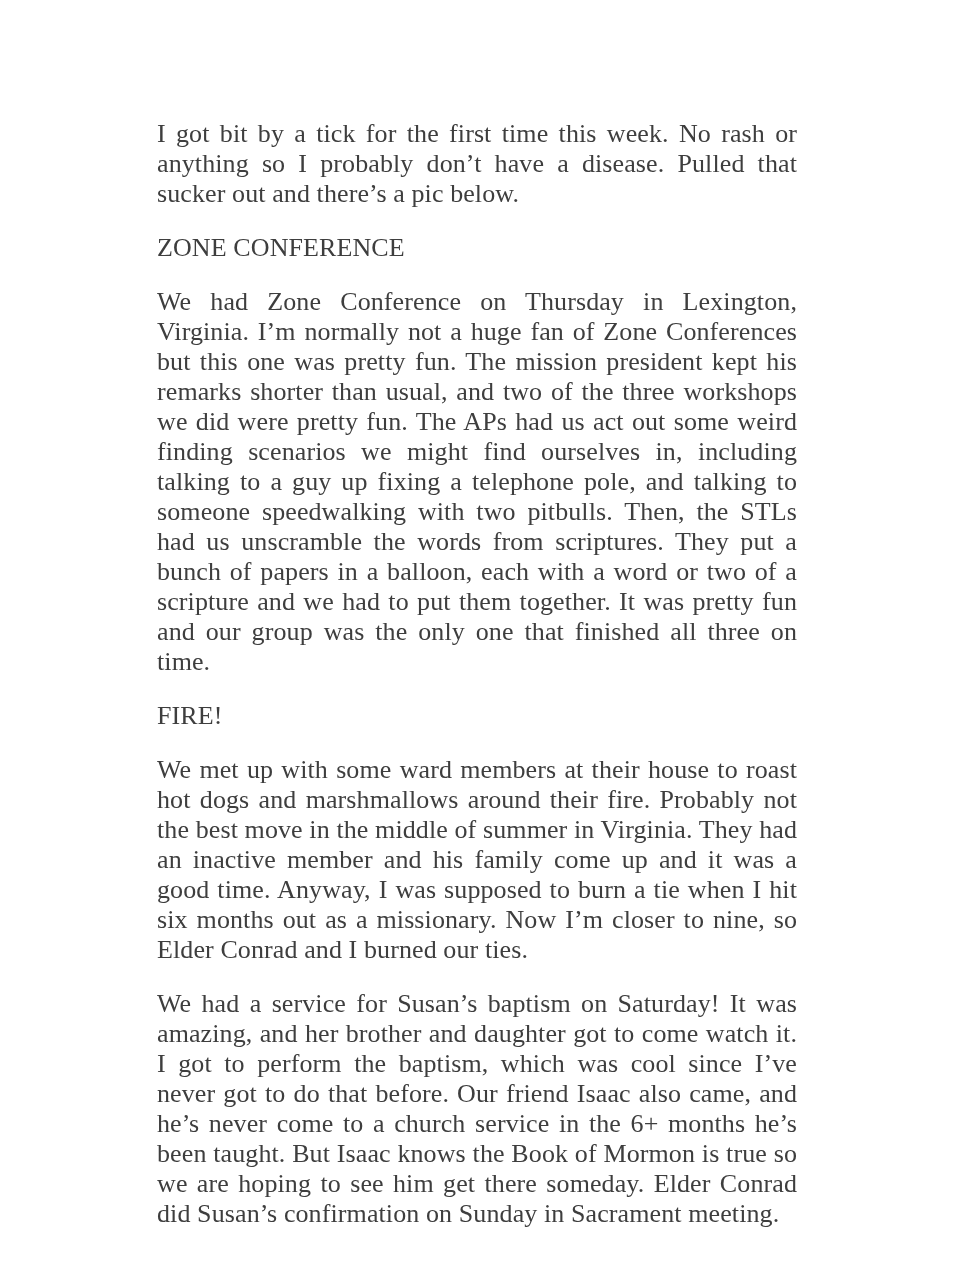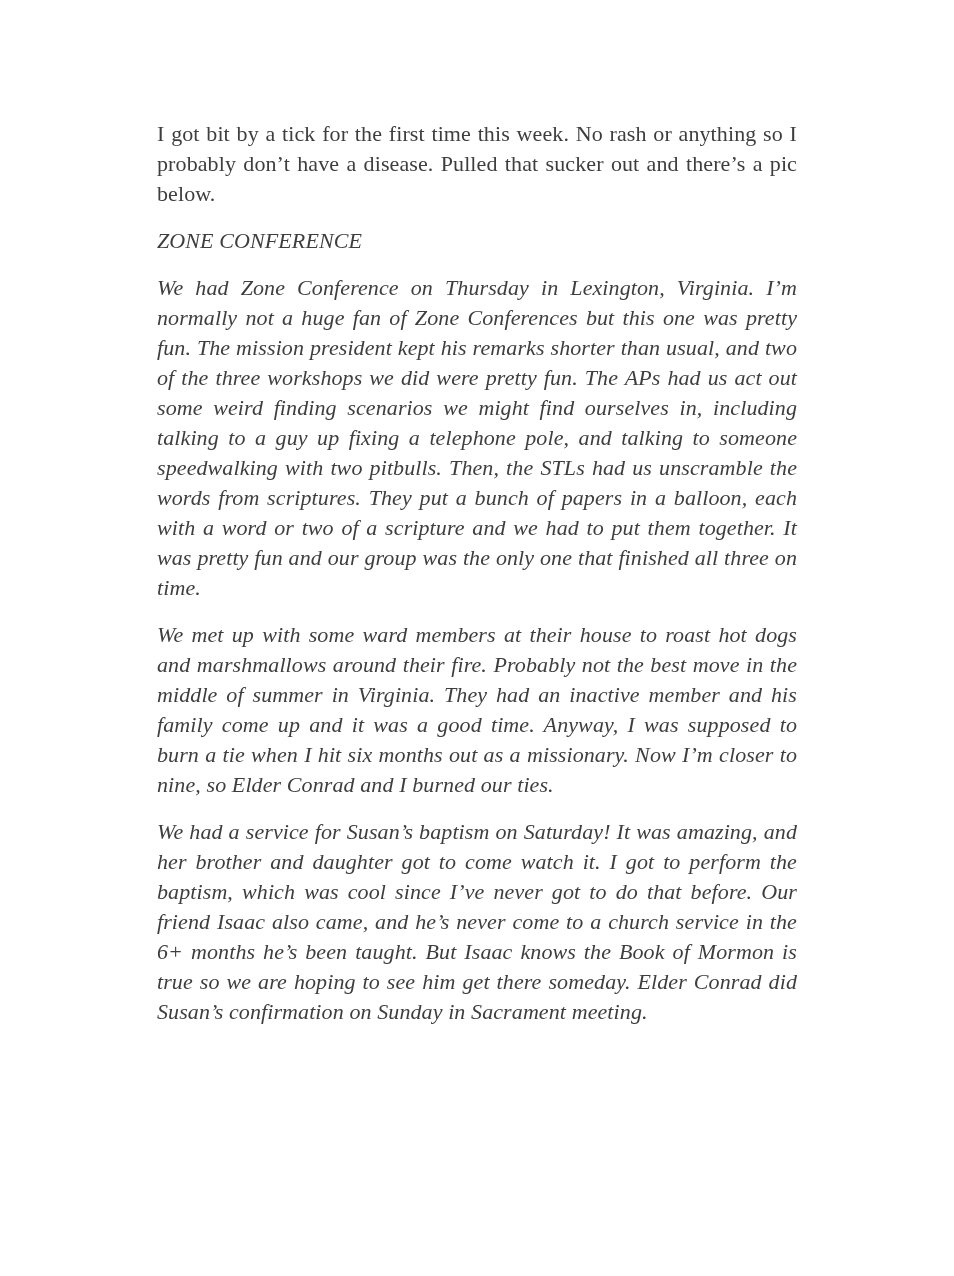--- a/index.html
+++ b/index.html
@@ -19,28 +19,27 @@
   .content {
     position: absolute;
     top: 0;
     left: 157px;
     width: 640px;
     padding-top: 119px;
     box-sizing: content-box;
   }
   .content > * {
     margin: 0;
-    font-size: 22px;
+    font-size: 26px;
     line-height: 30px;
     font-weight: normal;
     letter-spacing: 0.1px;
   }
   .content > * + * {
-    margin-top: 17px;
-    font-style: italic;
+    margin-top: 24px;
   }
   .para {
     text-align: justify;
     text-justify: inter-word;
   }
   .heading {
     text-align: left;
     text-transform: none;
   }
   .page-number {
@@ -58,20 +57,21 @@
 <body>
 
 <div class="page">
   <div class="content">
     <p class="para">I got bit by a tick for the first time this week. No rash or anything so I probably don’t have a disease. Pulled that sucker out and there’s a pic below.</p>
 
     <h2 class="heading">ZONE CONFERENCE</h2>
 
     <p class="para">We had Zone Conference on Thursday in Lexington, Virginia. I’m normally not a huge fan of Zone Conferences but this one was pretty fun. The mission president kept his remarks shorter than usual, and two of the three workshops we did were pretty fun. The APs had us act out some weird finding scenarios we might find ourselves in, including talking to a guy up fixing a telephone pole, and talking to someone speedwalking with two pitbulls. Then, the STLs had us unscramble the words from scriptures. They put a bunch of papers in a balloon, each with a word or two of a scripture and we had to put them together. It was pretty fun and our group was the only one that finished all three on time.</p>
 
+    <h2 class="heading">FIRE!</h2>
 
     <p class="para">We met up with some ward members at their house to roast hot dogs and marshmallows around their fire. Probably not the best move in the middle of summer in Virginia. They had an inactive member and his family come up and it was a good time. Anyway, I was supposed to burn a tie when I hit six months out as a missionary. Now I’m closer to nine, so Elder Conrad and I burned our ties.</p>
 
 
     <p class="para">We had a service for Susan’s baptism on Saturday! It was amazing, and her brother and daughter got to come watch it. I got to perform the baptism, which was cool since I’ve never got to do that before. Our friend Isaac also came, and he’s never come to a church service in the 6+ months he’s been taught. But Isaac knows the Book of Mormon is true so we are hoping to see him get there someday. Elder Conrad did Susan’s confirmation on Sunday in Sacrament meeting.</p>
 
   </div>
 
 </div>
 

